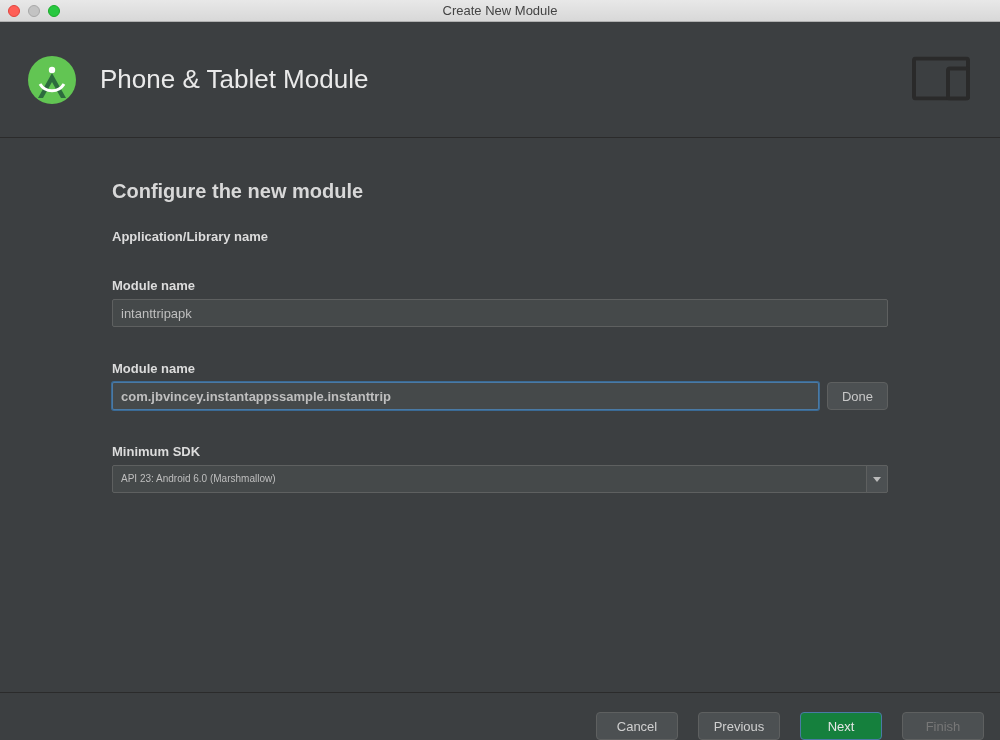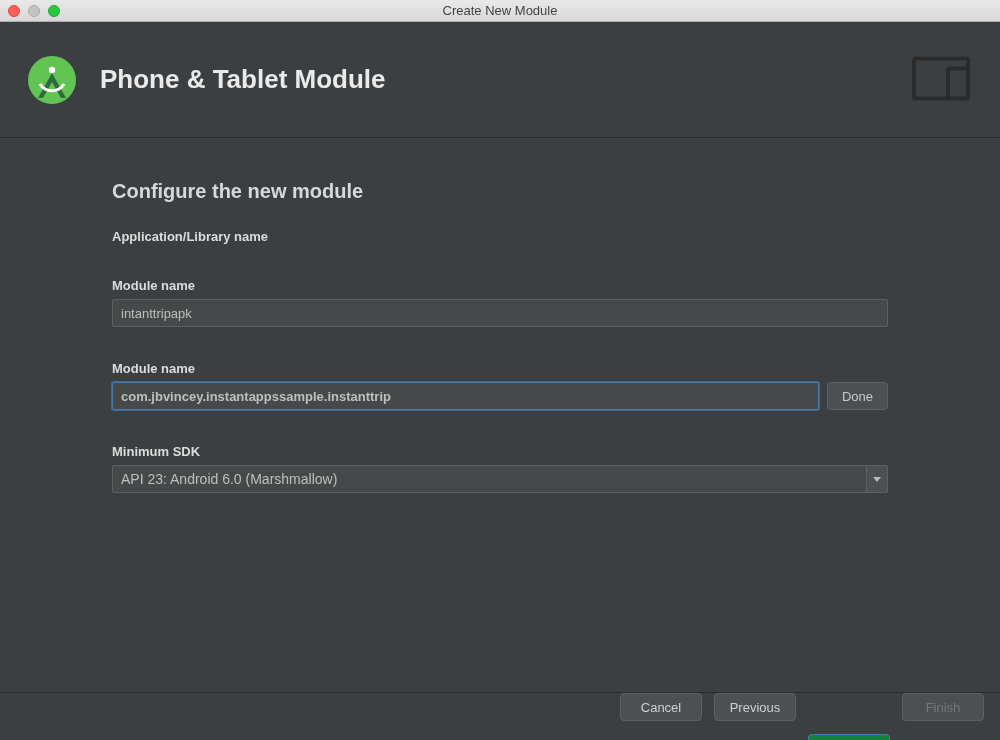--- a/index.html
+++ b/index.html
@@ -65,21 +65,21 @@
     .header-icon {
       width: 48px;
       height: 48px;
       margin-right: 24px;
       position: relative;
     }
 
     .header-title {
       color: #eaeaea;
       font-size: 26px;
-      font-weight: 700;
+      font-weight: 400;
     }
 
     .header-phone-icon {
       position: absolute;
       right: 28px;
       top: 50%;
       transform: translateY(-50%);
     }
 
     .content {
@@ -146,21 +146,21 @@
       width: 100%;
     }
 
     .select-input {
       width: 100%;
       height: 28px;
       background: #45494a;
       border: 1px solid #5e6060;
       color: #bfbfbf;
       padding: 0 8px;
-      font-size: 14px;
+      font-size: 10px;
       border-radius: 2px;
       appearance: none;
       outline: none;
     }
 
     .select-caret {
       position: absolute;
       right: 0;
       top: 0;
       width: 22px;
@@ -177,24 +177,24 @@
 
     .footer {
       position: absolute;
       bottom: 0;
       left: 0;
       right: 0;
       height: 48px;
       border-top: 1px solid #2b2b2b;
       background: #3c3f41;
       display: flex;
-      align-items: flex-start;
+      align-items: flex-end;
       justify-content: flex-end;
       padding: 0 16px;
-      gap: 12px;
+      gap: 20px;
     }
 
     .footer-btn {
       min-width: 82px;
       height: 28px;
       background: #4c5052;
       border: 1px solid #5e6060;
       color: #d0d0d0;
       font-size: 13px;
       border-radius: 4px;

